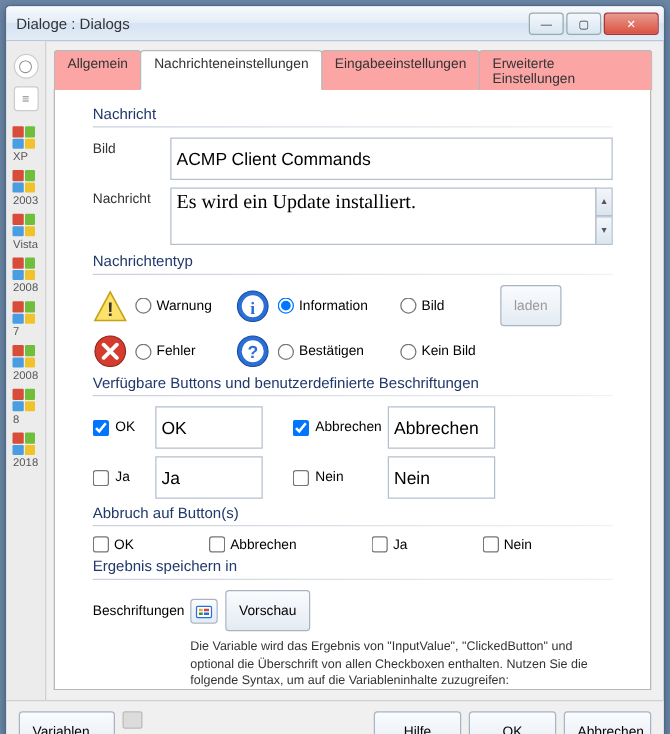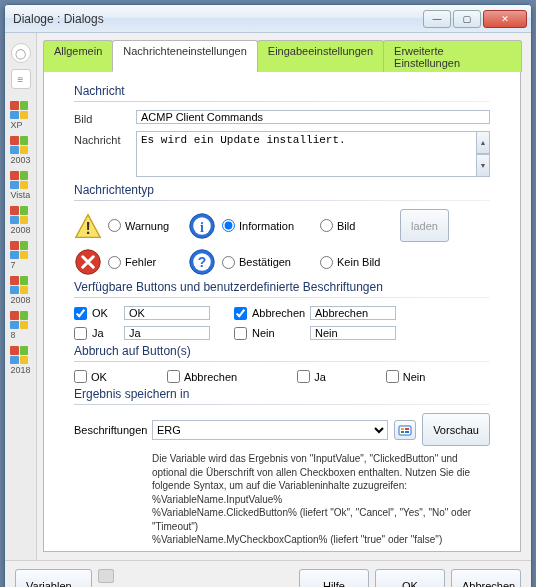--- a/index.html
+++ b/index.html
@@ -11,29 +11,29 @@
   .winbtn.close { background: linear-gradient(to bottom, #e89a90, #d9523f); color: #fff; border-color: #a33; width: 44px; }
   .body { display: flex; }
   .sidebar { width: 32px; background: #ececec; border-right: 1px solid #d0d0d0; display: flex; flex-direction: column; align-items: center; padding: 10px 0; gap: 2px; }
   .sidebar .sidebtn { width: 20px; height: 20px; border: 1px solid #ccc; border-radius: 10px; background: #fff; display: flex; align-items: center; justify-content: center; font-size: 10px; color: #888; margin-bottom: 4px; }
   .oslogo { width: 18px; height: 18px; display: grid; grid-template-columns: 1fr 1fr; grid-template-rows: 1fr 1fr; gap: 1px; margin-top: 6px; }
   .oslogo div { border-radius: 1px; }
   .oslogo.xp div:nth-child(1){background:#d84c3a;} .oslogo.xp div:nth-child(2){background:#6fbf3c;} .oslogo.xp div:nth-child(3){background:#4a9de0;} .oslogo.xp div:nth-child(4){background:#f2c22b;}
   .osyear { font-size: 9px; color: #555; margin-top: 1px; }
   .main { flex: 1; padding: 6px 10px 8px 6px; overflow: hidden; }
   .tabs { display: flex; border-bottom: 1px solid #b8b8b8; }
-  .tab { padding: 4px 10px 3px; border: 1px solid #b8b8b8; border-bottom: none; border-top-left-radius: 3px; border-top-right-radius: 3px; margin-right: -1px; background: #bef264; color: #333; position: relative; top: 1px; }
+  .tab { padding: 4px 10px 3px; border: 1px solid #b8b8b8; border-bottom: none; border-top-left-radius: 3px; border-top-right-radius: 3px; margin-right: -1px; background: #fca5a5; color: #333; position: relative; top: 1px; }
   .tab.active { background: #fff; border-bottom: 1px solid #fff; }
   .tabcontent { border: 1px solid #b8b8b8; border-top: none; background: #fff; padding: 8px 30px 10px; height: 480px; overflow-y: auto; }
   h3 { font-size: 12px; font-weight: normal; color: #20386b; margin: 4px 0 2px; }
   .hr { height: 1px; background: linear-gradient(to right, #c8d0dc, #eef2f6); margin: 3px 0 8px; }
   .row { display: flex; align-items: flex-start; margin-bottom: 6px; }
   .lbl { width: 62px; color: #333; padding-top: 3px; }
-  input[type=text] { border: 1px solid #b4c0ce; padding: 2px 4px; height: 14px; font-family: inherit; font-size: 11px; }
-  textarea { border: 1px solid #b4c0ce; padding: 2px 4px; font-family: Liberation Mono, monospace; font-size: 11px; resize: none; }
+  input[type=text] { border: 1px solid #b4c0ce; padding: 2px 4px; height: 34px; font-family: inherit; font-size: 14px; }
+  textarea { border: 1px solid #b4c0ce; padding: 2px 4px; font-family: Liberation Serif, serif; font-size: 16px; resize: none; }
   .msgtitle { flex: 1; }
   .msgbody { flex: 1; height: 46px; }
   .spin { width: 14px; display: flex; flex-direction: column; margin-left: -1px; }
   .spin div { height: 23px; border: 1px solid #b4c0ce; background: linear-gradient(to bottom,#f4f7fa,#dbe4ee); font-size: 7px; line-height: 21px; text-align: center; color: #556; }
   .typetable { display: grid; grid-template-columns: 34px 80px 34px 98px 80px 70px; row-gap: 6px; align-items: center; }
   .typeicon { width: 28px; height: 28px; }
   .radio { display: flex; align-items: center; gap: 4px; }
   .radio input { margin: 0; }
   .btn { border: 1px solid #a8b4c4; background: linear-gradient(to bottom,#fafcfe,#e4ebf3); border-radius: 3px; padding: 2px 10px; height: 33px; font-family: inherit; font-size: 11px; }
   .btn:disabled { color: #999; }
@@ -234,21 +234,20 @@
           <label>
               <input type="checkbox" class="chk" style="">
               <span>Nein</span>
             </label>
         </div>
 
         <h3>Ergebnis speichern in</h3>
         <div class="hr"></div>
         <div class="varrow">
           <div style="width:72px">Beschriftungen</div>
-          <select><option>ERG</option></select>
           <div class="iconbtn">
             <svg width="14" height="14" viewBox="0 0 14 14">
                 <rect x="1" y="3" width="12" height="9" rx="1" fill="#fff" stroke="#2a6fd8"></rect>
                 <rect x="3" y="5" width="3" height="2" fill="#f2a63a"></rect>
                 <rect x="3" y="8" width="3" height="2" fill="#3a8f3a"></rect>
                 <rect x="7" y="5" width="4" height="2" fill="#d0463e"></rect>
                 <rect x="7" y="8" width="4" height="2" fill="#2a6fd8"></rect>
               </svg>
           </div>
           <button class="btn">Vorschau</button>

